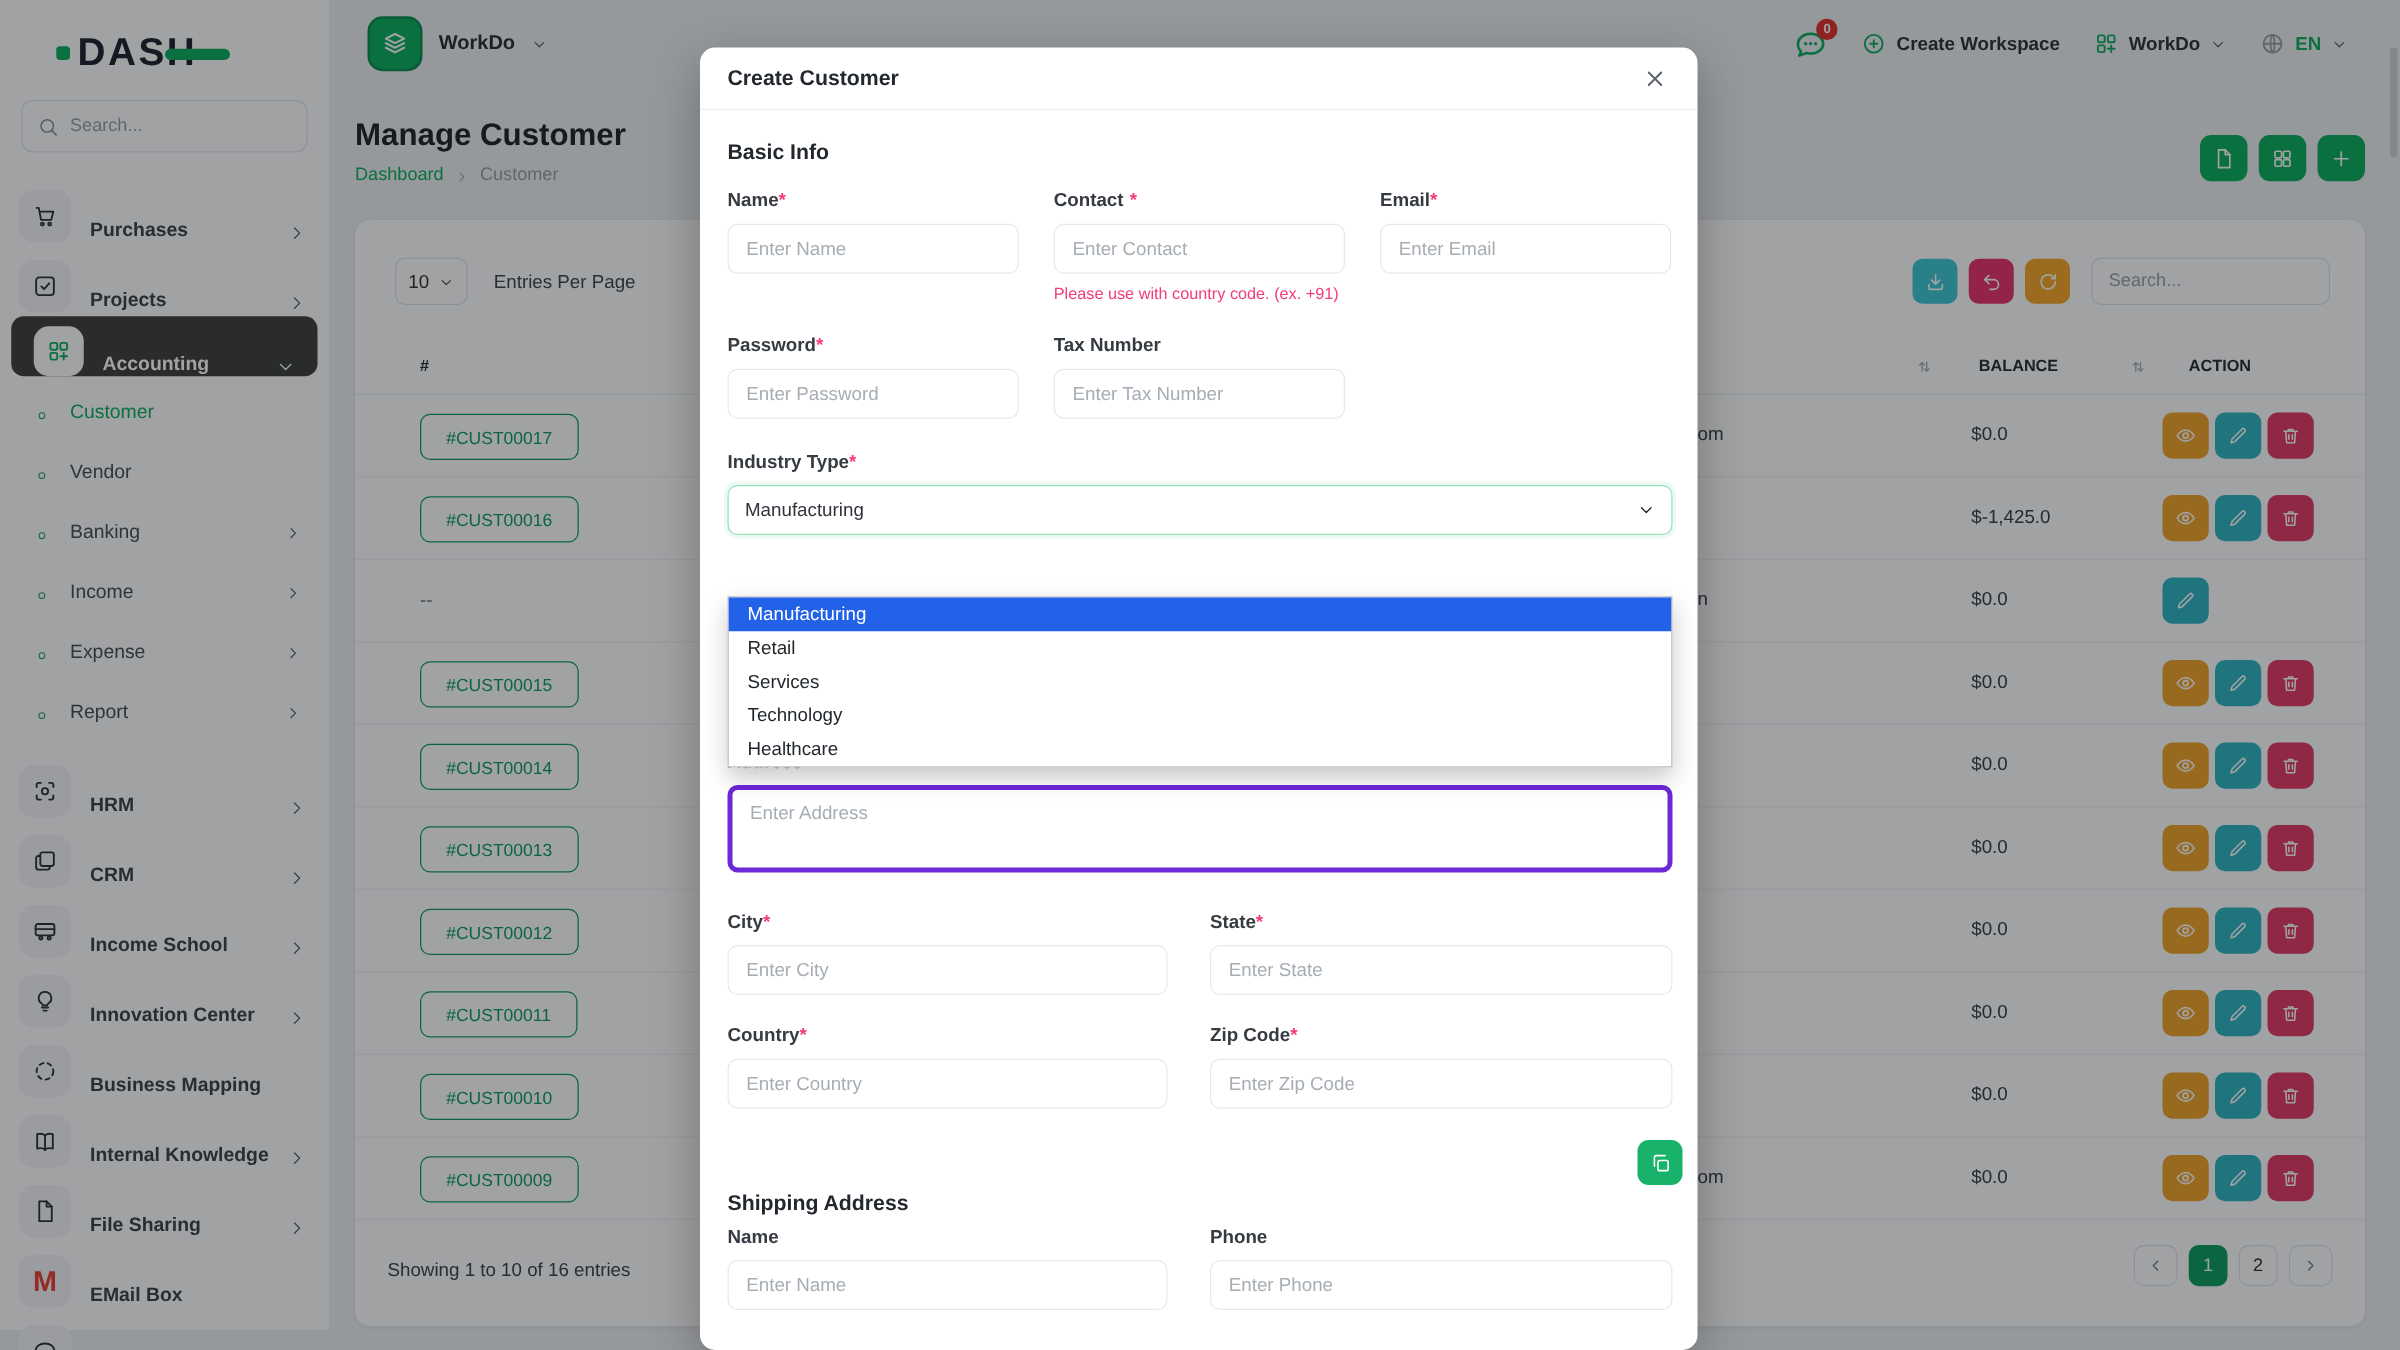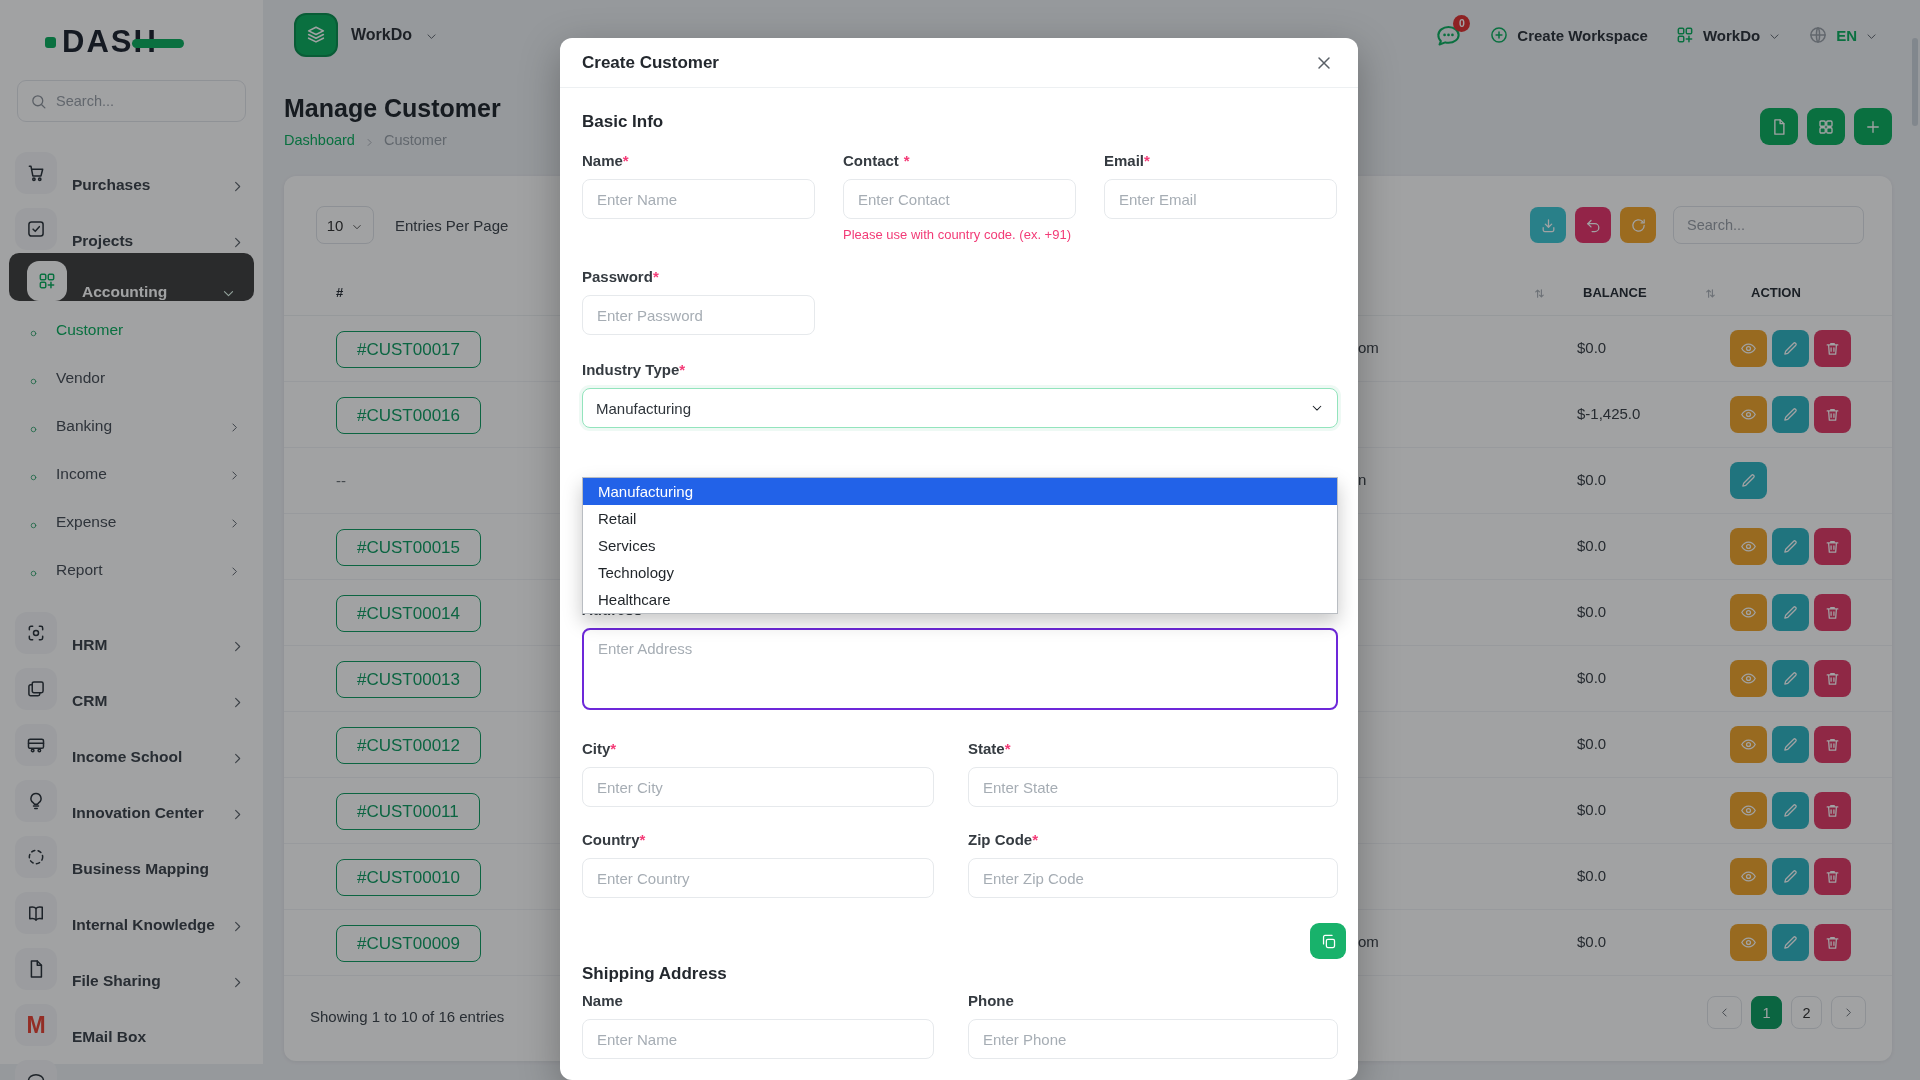--- a/index.html
+++ b/index.html
@@ -73,21 +73,21 @@
 
   .thead { position:relative; height:44px; border-bottom:1px solid #eef0f3; font-size:13px; font-weight:700; color:#272e36; }
   .thead span { position:absolute; top:13px; }
   .th-id { left:52px; }
   .th-sort1 { left:1248px; top:12px; width:15px; height:17px; color:#aab0b7; }
   .th-balance { left:1299px; }
   .th-sort2 { left:1419px; top:12px; width:15px; height:17px; color:#aab0b7; }
   .th-action { left:1467px; }
 
   .trow { position:relative; height:66px; border-bottom:1px solid #f1f2f5; }
-  .cust-badge { position:absolute; left:52px; top:15px; height:37px; padding:0 20px; display:flex; align-items:center; border:1px solid #0f9d63; color:#0f9d63; border-radius:8px; font-size:17px; cursor:pointer; background:#fff; }
+  .cust-badge { position:absolute; left:52px; top:15px; height:37px; padding:0 20px; display:flex; align-items:center; border:1px solid #0f9d63; color:#0f9d63; border-radius:8px; font-size:14px; cursor:pointer; background:#fff; }
   .cust-plain { position:absolute; left:52px; top:24px; color:#6b7177; font-size:15px; }
   .email-frag { position:absolute; left:1074px; top:23px; font-size:15px; color:#3a4047; }
   .balance { position:absolute; left:1293px; top:23px; font-size:15px; color:#3a4047; }
   .actions { position:absolute; left:1446px; top:14px; display:flex; gap:5px; }
   .abtn { width:37px; height:37px; border-radius:8px; border:none; color:#fff; display:flex; align-items:center; justify-content:center; cursor:pointer; }
   .abtn svg { width:17px; height:17px; }
   .abtn.view { background:#f0a52c; } .abtn.edit { background:#2fb5c4; } .abtn.delete { background:#e23a68; }
 
   .showing { position:absolute; left:26px; bottom:36px; font-size:15px; color:#3d444c; }
   .pagination { position:absolute; right:26px; bottom:32px; display:flex; gap:9px; }
@@ -116,21 +116,21 @@
   .fin::placeholder { color:#a6adb4; }
   .fhint { margin-top:8px; font-size:13px; color:#f23b77; }
   .mt26 { margin-top:26px; } .mt24 { margin-top:24px; } .mt28 { margin-top:26px; }
   .ind-select { height:40px; border:1.5px solid #93e4bd; border-radius:8px; display:flex; align-items:center; justify-content:space-between; padding:0 13px; font-size:15px; color:#2f353b; box-shadow:0 0 0 3px rgba(14,175,96,.07); cursor:pointer; background:#fff; }
   .ind-select .chev { width:14px; height:14px; color:#1c2127; }
   .dropdown { position:absolute; left:22px; right:20px; top:389px; background:#fff; border:1px solid #b9bdc2; box-shadow:0 8px 18px rgba(0,0,0,.22); z-index:6; }
   .option { height:27px; display:flex; align-items:center; padding-left:15px; font-size:15px; color:#1f2429; cursor:pointer; }
   .option.selected { background:#2262e8; color:#fff; }
   .phone-hint { position:absolute; left:411px; top:472px; font-size:13px; color:#f23b77; z-index:4; }
   .billing-spacer { height:173px; }
-  .ftextarea { width:100%; height:82px; border:2px solid #6d28d9; border-radius:8px; padding:10px 14px; font-size:15px; color:#333; outline:none; resize:none; font-family:inherit; }
+  .ftextarea { width:100%; height:70px; border:4px solid #6d28d9; border-radius:8px; padding:10px 14px; font-size:15px; color:#333; outline:none; resize:none; font-family:inherit; }
   .ftextarea::placeholder { color:#a6adb4; }
   .copy-row { margin-top:25px; display:flex; justify-content:flex-end; padding-right:0; }
   .copy-btn { width:36px; height:36px; border-radius:9px; background:#18b26b; border:none; color:#fff; display:flex; align-items:center; justify-content:center; cursor:pointer; margin-right:-8px; }
   .copy-btn svg { width:17px; height:17px; }
   .ship-title { margin-top:5px; margin-bottom:8px; }
 </style>
 </head>
 <body>
 
 <div class="app">
@@ -728,20 +728,24 @@
         <div class="flabel"><span>Email</span><span class="req">*</span></div>
         <input class="fin" placeholder="Enter Email" style="">
       </div>
     </div>
 
     <div class="frow3 mt26">
       <div class="field">
         <div class="flabel"><span>Password</span><span class="req">*</span></div>
         <input class="fin" type="password" placeholder="Enter Password" style="">
       </div>
+      <div class="field">
+        <div class="flabel"><span>Tax Number</span></div>
+        <input class="fin" placeholder="Enter Tax Number" style="">
+      </div>
       <div></div>
     </div>
 
     <div class="mt26">
       <div class="flabel"><span>Industry Type</span><span class="req">*</span></div>
       <div class="ind-select">
         <span>Manufacturing</span>
         <span class="chev"><svg viewBox="0 0 24 24" fill="none" stroke="currentColor" stroke-width="1.8" stroke-linecap="round" stroke-linejoin="round" width="100%" height="100%">
               <path d="M5.5 9 12 15.5 18.5 9"></path>
             </svg></span>

